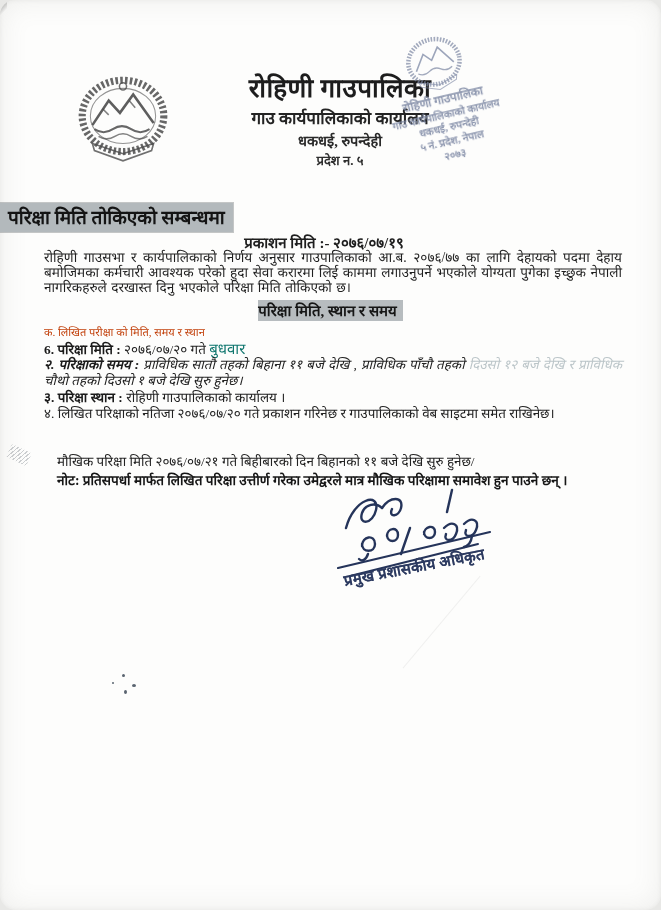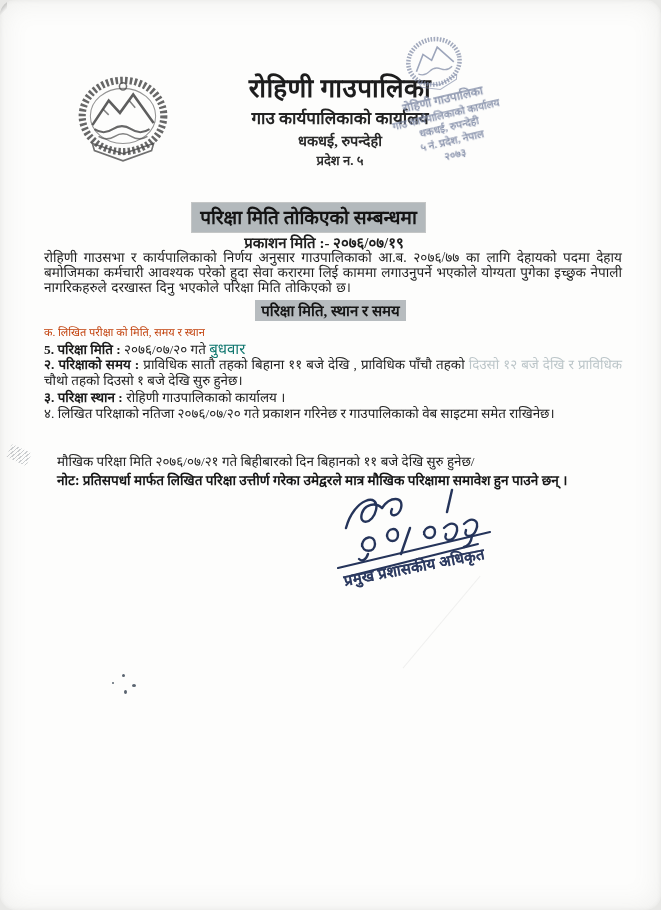--- a/index.html
+++ b/index.html
@@ -20,30 +20,30 @@
   .hdr .prov{font-size:13px;font-weight:bold;margin-top:5px;color:#2e2e2e;}
   .logo{left:72px;top:74px;width:102px;height:92px;}
   
   .stamp{left:362px;top:34px;width:168px;height:160px;transform:rotate(-13deg);
     color:#7d88a4;text-align:center;opacity:.88;pointer-events:none;}
   .stamp .semblem{display:block;margin:0 auto;}
   .stamp .s-line{font-size:10.5px;font-weight:bold;line-height:1.3;
     font-family:"Liberation Serif",serif;filter:blur(.2px);}
   .stamp .s-big{font-size:12px;}
   
-  .title-wrap{left:0;top:203px;width:617px;text-align:center;}
+  .title-wrap{left:0;top:203px;width:617px;text-align:left;}
   .title{display:inline-block;background:#b3b9bc;color:#141414;font-weight:bold;
     font-size:19px;padding:1px 8px 2px 8px;box-shadow:0 0 0 1px rgba(90,95,98,.35);}
   .pubdate{left:0;top:232px;width:648px;text-align:center;font-weight:bold;font-size:15px;color:#1e1e1e;}
   
   .intro{left:44px;top:250px;width:578px;font-size:13.6px;line-height:15px;
     text-align:justify;color:#1f1f1f;word-spacing:1px;}
   .sub-wrap{left:0;top:300px;width:661px;text-align:center;}
   .subtitle{display:inline-block;background:#b7bcbf;color:#161616;font-weight:bold;
-    font-size:15px;padding:0 6px 1px 6px;}
+    font-size:15px;padding:0 6px 1px 0;}
   .sec-heading{font-weight:normal;font-size:11px;color:#c2410c;}
   .li{font-size:13.4px;line-height:16px;color:#222;}
   .li b{font-weight:bold;color:#1b1b1b;}
   .day-sans{font-family:Liberation Sans, sans-serif;font-size:15px;color:#0f766e;}
   .faded{color:rgba(96,118,128,.42);}
   .note{font-weight:bold;font-size:13.6px;color:#161616;}
   
   .sig{left:332px;top:484px;width:170px;height:100px;}
   .cao-stamp{left:342px;top:551px;width:200px;transform:rotate(-11deg);
     font-weight:bold;font-size:15px;color:#2c3a60;letter-spacing:.3px;
@@ -108,22 +108,22 @@
   </div>
   <div class="abs pubdate">प्रकाशन  मिति :- २०७६/०७/१९</div>
 
   <div class="abs intro">रोहिणी गाउसभा र कार्यपालिकाको निर्णय अनुसार गाउपालिकाको  आ.ब. २०७६/७७ का लागि देहायको पदमा देहाय बमोजिमका कर्मचारी आवश्यक परेको हुदा सेवा करारमा लिई काममा लगाउनुपर्ने भएकोले योग्यता पुगेका इच्छुक नेपाली नागरिकहरुले दरखास्त दिनु भएकोले परिक्षा मिति तोकिएको छ।</div>
 
   <div class="abs sub-wrap">
     <span class="subtitle">परिक्षा मिति, स्थान र समय</span>
   </div>
 
   <div class="abs sec-heading" style="left:44px;top:324px;">क. लिखित परीक्षा को मिति, समय र स्थान</div>
-  <div class="abs li" style="left:44px;top:341px;"><b>5. परिक्षा मिति :</b><span> २०७६/०७/२० गते </span><span class="day-sans">बुधवार</span></div>
-  <div class="abs li" style="left:44px;top:357px;width:578px;text-align:justify;"><b>२. परिक्षाको समय :</b><span> प्राविधिक  सातौ तहको बिहाना ११ बजे देखि , प्राविधिक पाँचौ तहको </span><span class="faded">दिउसो १२ बजे देखि र प्राविधिक </span><span>चौथो तहको दिउसो १ बजे देखि सुरु हुनेछ।</span></div>
+  <div class="abs li" style="left:44px;top:341px;"><b>6. परिक्षा मिति :</b><span> २०७६/०७/२० गते </span><span class="day-sans">बुधवार</span></div>
+  <div class="abs li" style="left:44px;top:357px;width:578px;text-align:justify;font-style:italic;"><b>२. परिक्षाको समय :</b><span> प्राविधिक  सातौ तहको बिहाना ११ बजे देखि , प्राविधिक पाँचौ तहको </span><span class="faded">दिउसो १२ बजे देखि र प्राविधिक </span><span>चौथो तहको दिउसो १ बजे देखि सुरु हुनेछ।</span></div>
   <div class="abs li" style="left:44px;top:390px;"><b>३. परिक्षा स्थान  :</b><span> रोहिणी गाउपालिकाको  कार्यालय ।</span></div>
   <div class="abs li" style="left:44px;top:406px;">४. लिखित परिक्षाको नतिजा २०७६/०७/२० गते प्रकाशन गरिनेछ र गाउपालिकाको वेब साइटमा समेत राखिनेछ।</div>
 
   <div class="abs li" style="left:57px;top:454px;">मौखिक परिक्षा मिति २०७६/०७/२१ गते बिहीबारको दिन बिहानको ११ बजे देखि सुरु हुनेछ/</div>
   <div class="abs note" style="left:57px;top:470px;">नोट:  प्रतिसपर्धा मार्फत लिखित परिक्षा उत्तीर्ण गरेका  उमेद्वरले मात्र मौखिक परिक्षामा समावेश हुन पाउने छन् ।</div>
 
   <svg class="abs sig" viewBox="0 0 170 100">
     <g fill="none" stroke="#25345a" stroke-width="2.4" stroke-linecap="round">
       <path d="M14,44 C22,14 48,8 44,26 C41,40 26,42 30,29 C33,20 44,18 50,24"></path>
       <path d="M50,24 C58,12 72,12 69,24 C67,33 56,34 60,25"></path>

